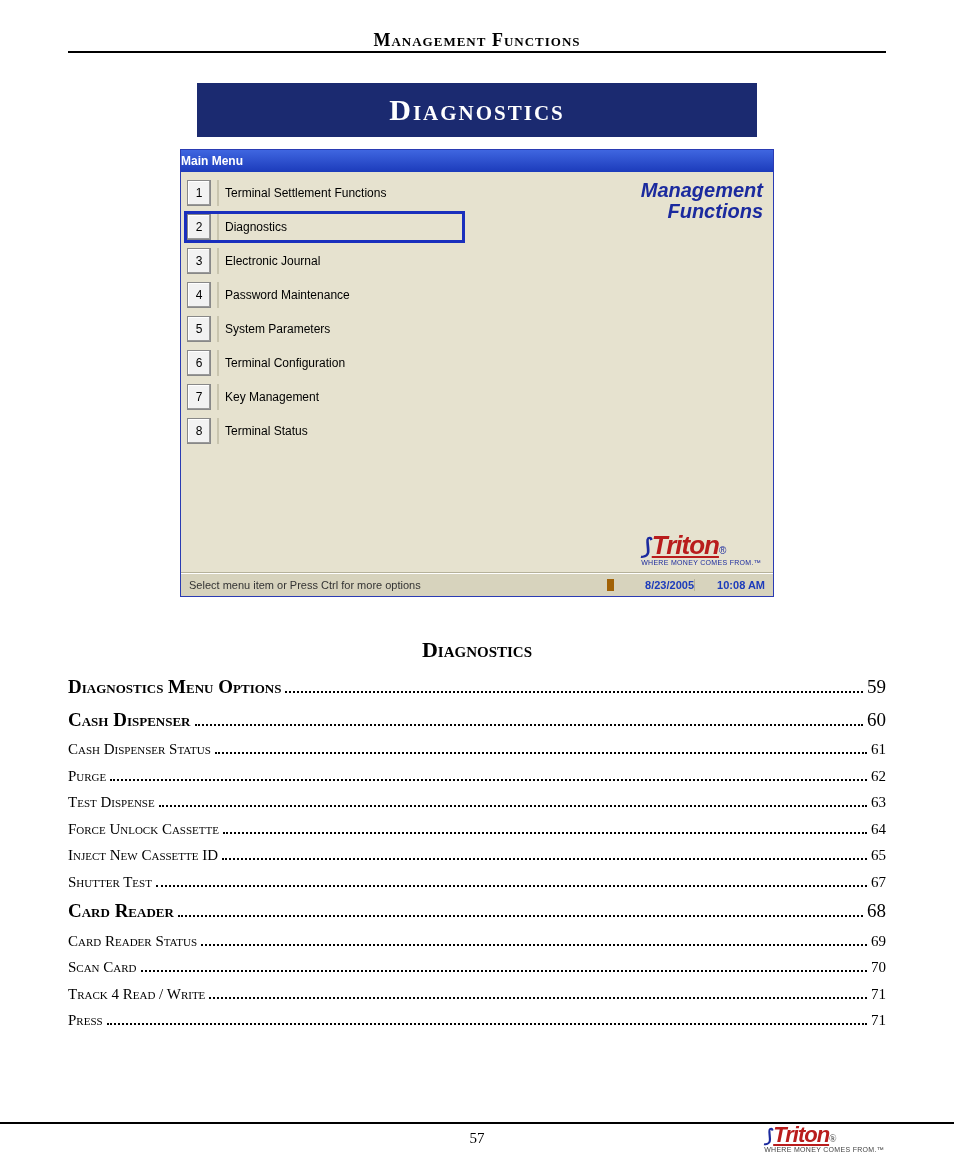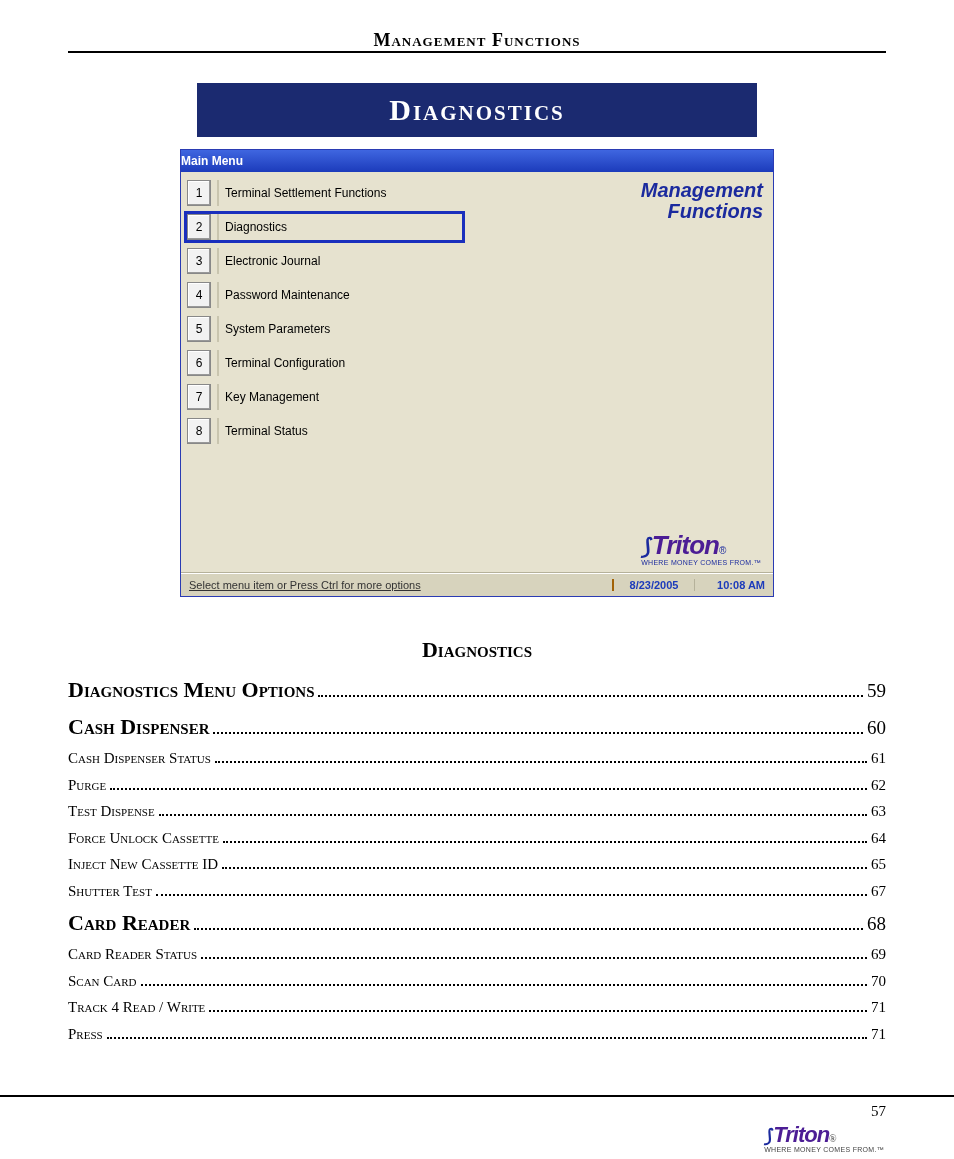--- a/index.html
+++ b/index.html
@@ -123,22 +123,23 @@
     color: #1b2a9e;
     font-weight: bold;
     font-size: 22px;
     margin-right: 2px;
   }
   .triton-word {
     font-family: Arial, sans-serif;
     font-weight: bold;
     font-style: italic;
     font-size: 26px;
-    color: #4c1d95;
+    color: #b91c1c;
     letter-spacing: -1px;
+    text-decoration: underline;
   }
   .triton-sup {
     font-size: 10px;
     color: #1b2a9e;
     vertical-align: super;
   }
   .triton-tag {
     font-size: 7px;
     color: #1b2a9e;
     letter-spacing: 0.3px;
@@ -151,28 +152,27 @@
     align-items: center;
     font-size: 11px;
     background: #d7d3bd;
     border-top: 1px solid #fff;
     height: 22px;
   }
   .ss-status-left {
     flex: 1;
     padding-left: 8px;
     color: #333;
-    text-decoration: underline;
   }
   .ss-status-date {
     width: 80px;
-    text-align: center;
+    text-align: right;
     color: #1c3bbb;
     font-weight: bold;
-    border-left: 2px solid #a16207;
+    border-left: 7px solid #a16207;
   }
   .ss-status-time {
     width: 70px;
     text-align: right;
     padding-right: 8px;
     color: #1c3bbb;
     font-weight: bold;
     border-left: 1px solid #b5b19a;
   }
   
@@ -191,41 +191,41 @@
     align-items: baseline;
     margin: 4px 0;
     line-height: 1.5;
   }
   .toc .label {
     white-space: nowrap;
     font-variant: small-caps;
   }
   .toc .major .label {
     font-weight: bold;
-    font-size: 22px;
+    font-size: 19px;
   }
   .toc .leader {
     flex: 1;
     border-bottom: 2px dotted #000;
     margin: 0 4px 4px 4px;
     height: 0.8em;
   }
   .toc .pg {
     white-space: nowrap;
   }
   .toc .major .pg {
     font-weight: normal;
     font-size: 19px;
   }
   .page-number {
     position: absolute;
-    bottom: 39px;
+    bottom: 12px;
     left: 0;
     width: 954px;
-    text-align: right;
+    text-align: center;
     font-size: 15px;
     border-top: 2px solid #000;
     padding-top: 6px;
     box-sizing: border-box;
   }
   .page-number-inner {
     width: 818px;
     margin: 0 auto;
   }
   .footer-logo {

